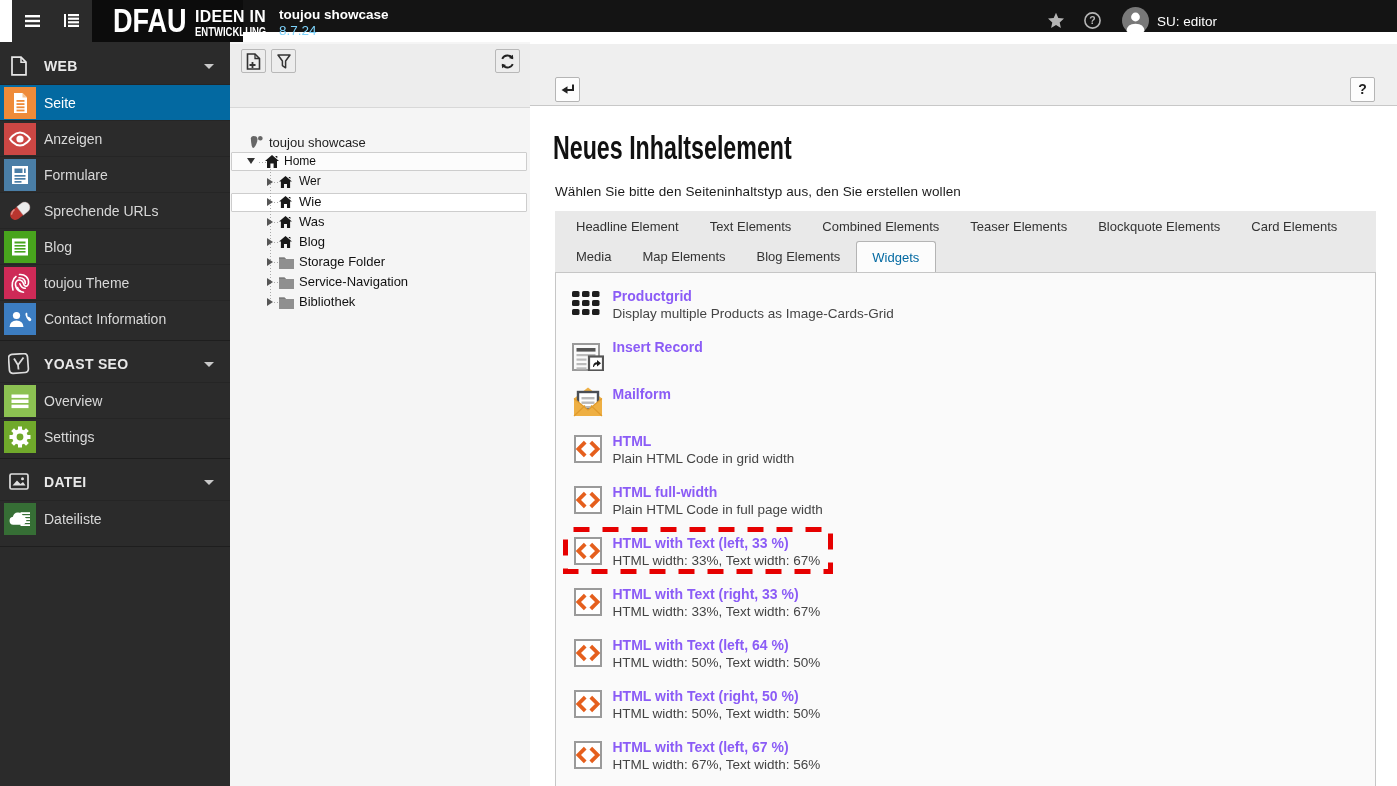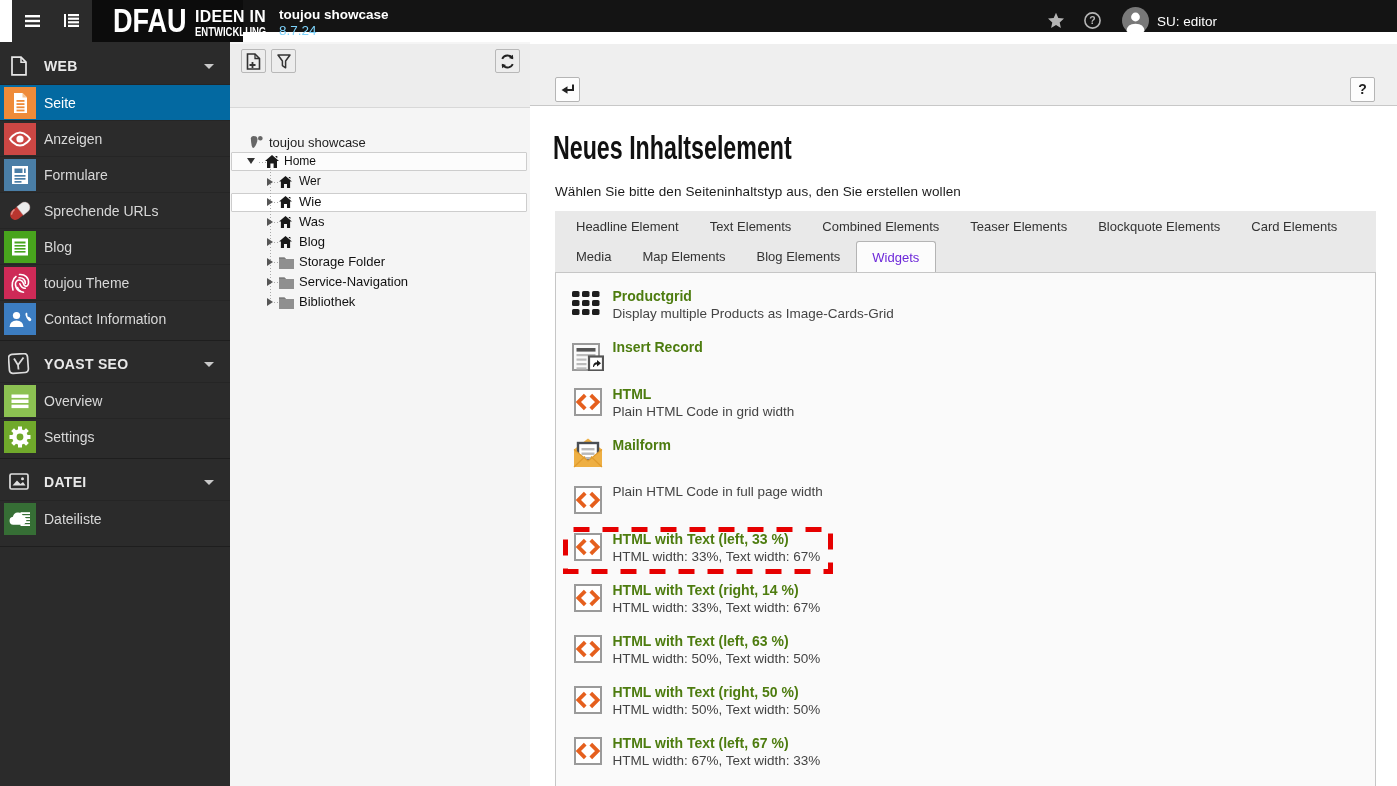--- a/index.html
+++ b/index.html
@@ -44,25 +44,25 @@
 
 #content { position:absolute; left:530px; top:42px; width:867px; height:744px; background:#fff; }
 #docheader { position:absolute; left:0; top:2px; width:867px; height:62px; background:#efefef; border-bottom:1px solid #c8c8c8; }
 .dbtn { position:absolute; top:33px; width:25px; height:25px; background:#fdfdfd; border:1px solid #b5b5b5; border-radius:2px; text-align:center; font-size:14px; font-weight:bold; color:#222; line-height:23px;}
 #h1t { position:absolute; left:23px; top:86px; font-size:34px; font-weight:bold; color:#111; transform:scaleX(0.683); transform-origin:left top; white-space:nowrap; }
 #subt { position:absolute; left:25px; top:142px; font-size:13.5px; color:#1a1a1a; letter-spacing:0.1px;}
 #tabs { position:absolute; left:25px; top:169px; width:821px; height:61px; background:#e9e9e9; }
 .tabrow { position:relative; height:30px;padding-left:8px; }
 .tab { position:relative; display:inline-block; font-size:13px; color:#333; padding:8px 15.5px 9px 15.5px; vertical-align:top;}
 .tab.first { margin-left:-2.5px; }
-.tab.active { background:#fcfcfc; border:1px solid #b4b4b4; border-bottom:none; border-radius:3px 3px 0 0; color:#6d28d9; height:31px; z-index:3;}
+.tab.active { background:#fcfcfc; border:1px solid #b4b4b4; border-bottom:none; border-radius:3px 3px 0 0; color:#0369a1; height:31px; z-index:3;}
 #panel { position:absolute; left:25px; top:230px; width:821px; height:515px; background:#fafafa; border:1px solid #c6c6c6; border-bottom:none; }
 .item { position:relative; min-height:32px; margin-bottom:15px; }
 .item .ic { position:absolute; left:16px; top:1px; width:32px; height:32px; }
-.item .tt { margin-left:56.5px; font-size:14px; font-weight:bold; color:#4d7c0f; line-height:18px; }
+.item .tt { margin-left:56.5px; font-size:14px; font-weight:bold; color:#8b5cf6; line-height:18px; }
 .item .dd { margin-left:56.5px; font-size:13.5px; color:#444; line-height:18px; }
 #redbox { position:absolute; left:7px; top:254px; width:270px; height:47px; pointer-events:none; z-index:5;}
 </style>
 </head>
 <body>
 
 <div id="topbar">
   <div class="leftseg"></div>
   <svg class="abs" style="left:13px;top:15px;" width="15" height="12" viewBox="0 0 15 12">
       <g fill="#fff">
@@ -405,93 +405,94 @@
           <rect x="4.5" y="19.5" width="10" height="2.2" fill="#bbb"></rect>
           <rect x="4.5" y="24" width="10" height="2.2" fill="#bbb"></rect>
           <rect x="4.5" y="28.3" width="10" height="2.2" fill="#bbb"></rect>
           <rect x="17" y="17.5" width="14" height="14" fill="#fff" stroke="#555" stroke-width="2.2"></rect>
           <path d="M21 28 Q21 23.5 25 23.3 L25 21 L29 24.3 L25 27.6 L25 25.3 Q22.5 25.5 21.8 28 Z" fill="#1a1a1a"></path>
         </svg>
       <div class="tt">Insert Record</div>
     </div>
     <div class="item">
       <svg class="ic" viewBox="0 0 32 32">
-          <rect x="3" y="3" width="26" height="26" fill="#fff" stroke="#9a9a9a" stroke-width="2"></rect>
-          <path d="M13.2 9.2 L6.4 16 L13.2 22.8" stroke="#e55f1d" stroke-width="3.8" fill="none"></path>
-          <path d="M18.8 9.2 L25.6 16 L18.8 22.8" stroke="#e55f1d" stroke-width="3.8" fill="none"></path>
-        </svg>
-      <div class="tt">HTML</div>
-      <div class="dd">Plain HTML Code in grid width</div>
-    </div>
-    <div class="item">
-      <svg class="ic" viewBox="0 0 32 32">
           <path d="M2 12.5 L16 1.5 L30 12.5 L30 30 L2 30 Z" fill="#eeaf43"></path>
           <path d="M4.5 12 L16 3 L27.5 12 Z" fill="#fff" opacity="0"></path>
           <rect x="6" y="6" width="20" height="17" fill="#fff" stroke="#4a4e54" stroke-width="2.4"></rect>
           <g fill="#b9b9b9">
             <rect x="9.5" y="11" width="13" height="2.4"></rect>
             <rect x="9.5" y="15.5" width="13" height="2.4"></rect>
             <rect x="9.5" y="20" width="13" height="2.4"></rect>
           </g>
           <path d="M2 12.5 L16 24 L30 12.5 L30 30 L2 30 Z" fill="#eeaf43"></path>
           <path d="M2 12.5 L16 24 L30 12.5" fill="none" stroke="#e09b2d" stroke-width="1.2"></path>
           <path d="M2 30 L13 19.5 M30 30 L19 19.5" stroke="#e09b2d" stroke-width="1.2"></path>
         </svg>
       <div class="tt">Mailform</div>
     </div>
     <div class="item">
       <svg class="ic" viewBox="0 0 32 32">
           <rect x="3" y="3" width="26" height="26" fill="#fff" stroke="#9a9a9a" stroke-width="2"></rect>
           <path d="M13.2 9.2 L6.4 16 L13.2 22.8" stroke="#e55f1d" stroke-width="3.8" fill="none"></path>
           <path d="M18.8 9.2 L25.6 16 L18.8 22.8" stroke="#e55f1d" stroke-width="3.8" fill="none"></path>
         </svg>
+      <div class="tt">HTML</div>
+      <div class="dd">Plain HTML Code in grid width</div>
+    </div>
+    <div class="item">
+      <svg class="ic" viewBox="0 0 32 32">
+          <rect x="3" y="3" width="26" height="26" fill="#fff" stroke="#9a9a9a" stroke-width="2"></rect>
+          <path d="M13.2 9.2 L6.4 16 L13.2 22.8" stroke="#e55f1d" stroke-width="3.8" fill="none"></path>
+          <path d="M18.8 9.2 L25.6 16 L18.8 22.8" stroke="#e55f1d" stroke-width="3.8" fill="none"></path>
+        </svg>
+      <div class="tt">HTML full-width</div>
       <div class="dd">Plain HTML Code in full page width</div>
     </div>
     <div class="item">
       <svg class="ic" viewBox="0 0 32 32">
           <rect x="3" y="3" width="26" height="26" fill="#fff" stroke="#9a9a9a" stroke-width="2"></rect>
           <path d="M13.2 9.2 L6.4 16 L13.2 22.8" stroke="#e55f1d" stroke-width="3.8" fill="none"></path>
           <path d="M18.8 9.2 L25.6 16 L18.8 22.8" stroke="#e55f1d" stroke-width="3.8" fill="none"></path>
         </svg>
       <div class="tt">HTML with Text (left, 33 %)</div>
       <div class="dd">HTML width: 33%, Text width: 67%</div>
     </div>
     <div class="item">
       <svg class="ic" viewBox="0 0 32 32">
           <rect x="3" y="3" width="26" height="26" fill="#fff" stroke="#9a9a9a" stroke-width="2"></rect>
           <path d="M13.2 9.2 L6.4 16 L13.2 22.8" stroke="#e55f1d" stroke-width="3.8" fill="none"></path>
           <path d="M18.8 9.2 L25.6 16 L18.8 22.8" stroke="#e55f1d" stroke-width="3.8" fill="none"></path>
         </svg>
-      <div class="tt">HTML with Text (right, 14 %)</div>
+      <div class="tt">HTML with Text (right, 33 %)</div>
       <div class="dd">HTML width: 33%, Text width: 67%</div>
     </div>
     <div class="item">
       <svg class="ic" viewBox="0 0 32 32">
           <rect x="3" y="3" width="26" height="26" fill="#fff" stroke="#9a9a9a" stroke-width="2"></rect>
           <path d="M13.2 9.2 L6.4 16 L13.2 22.8" stroke="#e55f1d" stroke-width="3.8" fill="none"></path>
           <path d="M18.8 9.2 L25.6 16 L18.8 22.8" stroke="#e55f1d" stroke-width="3.8" fill="none"></path>
         </svg>
-      <div class="tt">HTML with Text (left, 63 %)</div>
+      <div class="tt">HTML with Text (left, 64 %)</div>
       <div class="dd">HTML width: 50%, Text width: 50%</div>
     </div>
     <div class="item">
       <svg class="ic" viewBox="0 0 32 32">
           <rect x="3" y="3" width="26" height="26" fill="#fff" stroke="#9a9a9a" stroke-width="2"></rect>
           <path d="M13.2 9.2 L6.4 16 L13.2 22.8" stroke="#e55f1d" stroke-width="3.8" fill="none"></path>
           <path d="M18.8 9.2 L25.6 16 L18.8 22.8" stroke="#e55f1d" stroke-width="3.8" fill="none"></path>
         </svg>
       <div class="tt">HTML with Text (right, 50 %)</div>
       <div class="dd">HTML width: 50%, Text width: 50%</div>
     </div>
     <div class="item">
       <svg class="ic" viewBox="0 0 32 32">
           <rect x="3" y="3" width="26" height="26" fill="#fff" stroke="#9a9a9a" stroke-width="2"></rect>
           <path d="M13.2 9.2 L6.4 16 L13.2 22.8" stroke="#e55f1d" stroke-width="3.8" fill="none"></path>
           <path d="M18.8 9.2 L25.6 16 L18.8 22.8" stroke="#e55f1d" stroke-width="3.8" fill="none"></path>
         </svg>
       <div class="tt">HTML with Text (left, 67 %)</div>
-      <div class="dd">HTML width: 67%, Text width: 33%</div>
+      <div class="dd">HTML width: 67%, Text width: 56%</div>
     </div>
     <div id="redbox"><svg width="270" height="47" viewBox="0 0 270 47">
           <rect x="2.5" y="2.5" width="265" height="42" fill="none" stroke="#e60000" stroke-width="5" stroke-dasharray="16 13" stroke-dashoffset="-8"></rect>
         </svg></div>
   </div>
 </div>
 
 </body></html>

